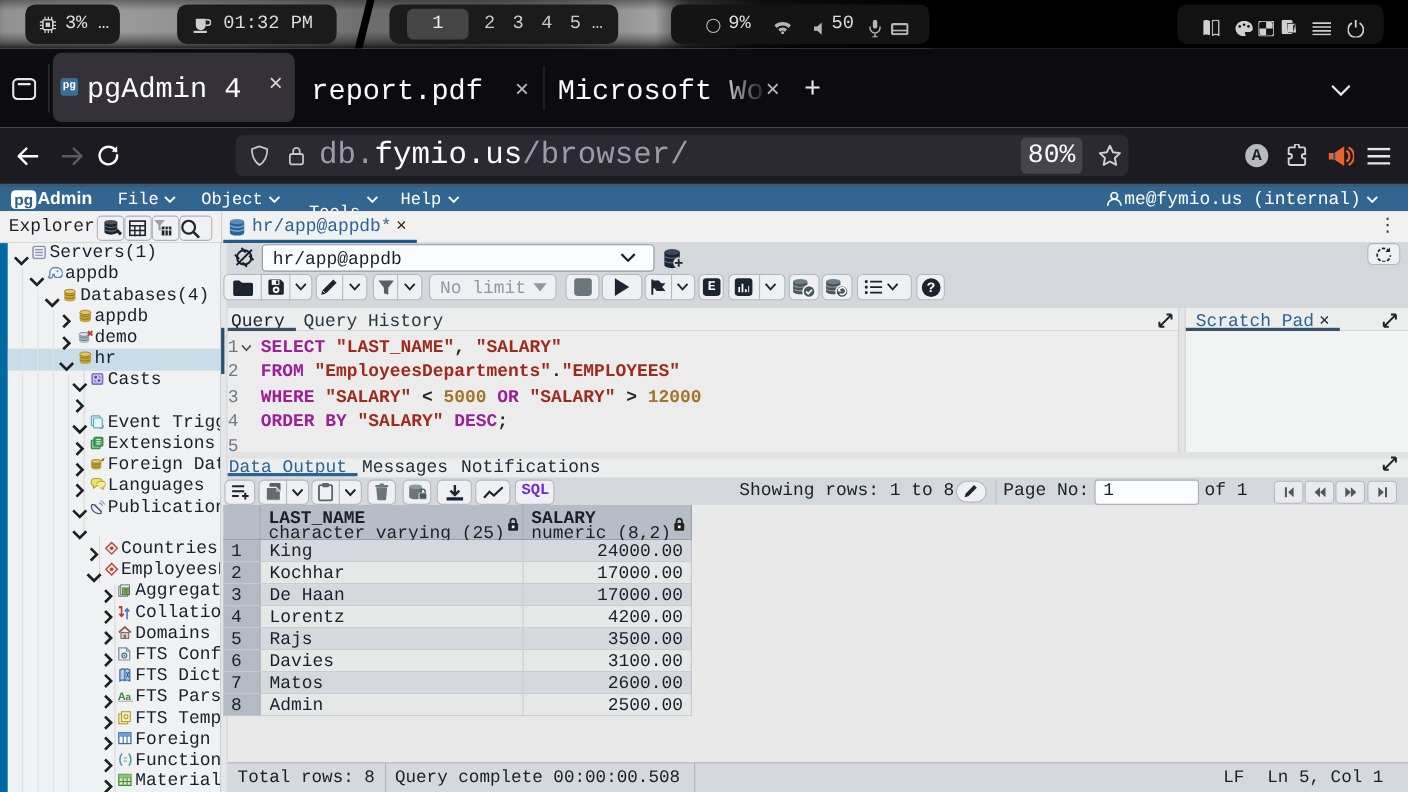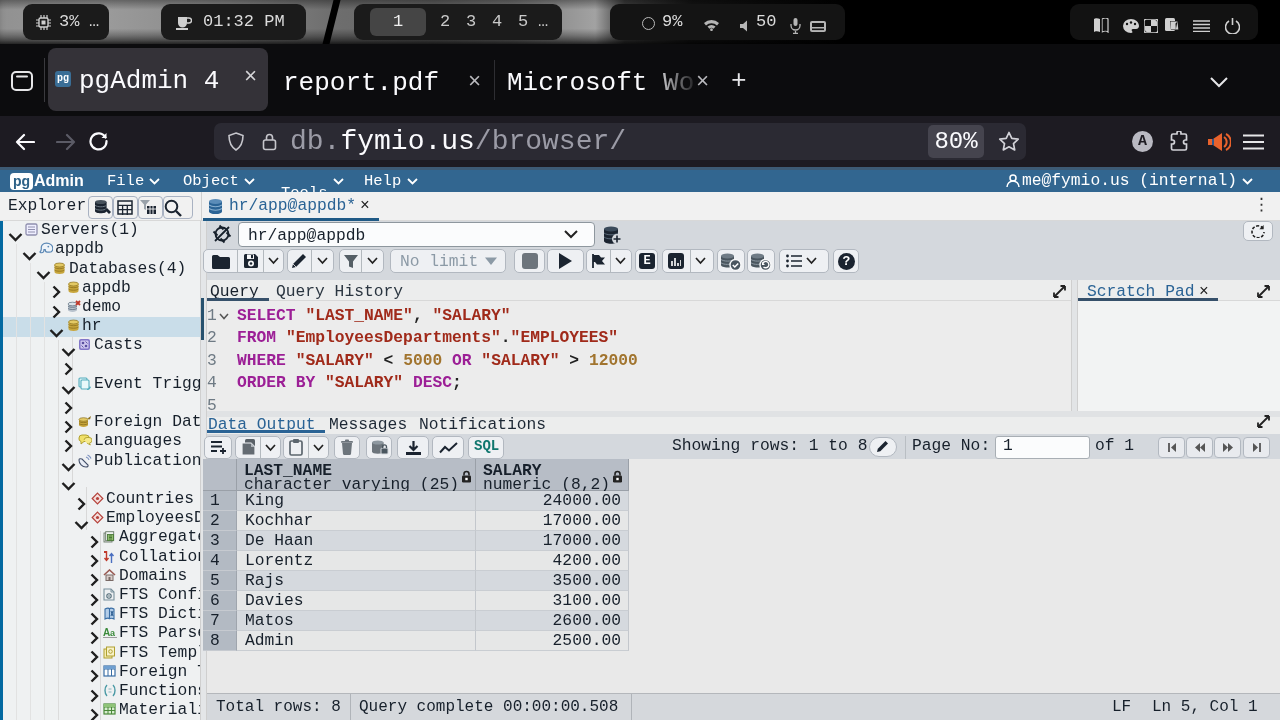--- a/index.html
+++ b/index.html
@@ -19,21 +19,21 @@
 .tabttl{font-size:26px;color:#fbfbfe;}
 #tabsep{position:absolute;left:44px;top:14px;width:1px;height:44px;background:#3a3a3e;}
 
 #urlbar{left:0;top:116px;width:1280px;height:67px;background:#1d1b22;}
 #urledge{left:0;top:167px;width:1280px;height:3px;background:#3d5a74;}
 #urlfield{position:absolute;left:214px;top:7px;width:812px;height:37px;background:#2b2a33;border-radius:7px;}
 
 #pghdr{left:0;top:170px;width:1280px;height:22px;background:#326690;color:#fff;font-size:15.5px;line-height:22px;}
 #subhdr{left:0;top:192px;width:1280px;height:29px;background:#f1f1f1;border-bottom:1px solid #d8d8d8;font-size:16.3px;color:#17202b;}
 
-#sidebar{left:0;top:221px;width:200px;height:499px;background:#eff1f2;overflow:hidden;font-size:16.3px;color:#17202b;border-left:3px solid #0369a1;}
+#sidebar{left:0;top:221px;width:200px;height:499px;background:#eff1f2;overflow:hidden;font-size:16.3px;color:#17202b;border-left:7px solid #0369a1;}
 #sidebar .trow{position:absolute;left:0;width:260px;height:20px;line-height:20px;white-space:pre;}
 #vdiv{left:200px;top:221px;width:7px;height:499px;background:#e4e6e8;border-left:1px solid #cfcfcf;border-right:1px solid #cfcfcf;}
 
 #main{left:207px;top:221px;width:1073px;height:499px;background:#e9e9e9;font-size:16.3px;color:#17202b;}
 
 .cell{position:absolute;height:20px;line-height:20px;overflow:hidden;white-space:pre;}
 
 #statusbar{left:207px;top:693px;width:1073px;height:27px;background:#d5d8dc;border-top:1px solid #b4b7bb;font-size:16px;line-height:26px;color:#17202b;}
 svg{display:block;}
 </style>
@@ -349,20 +349,28 @@
           <rect x="1" y="1" width="8" height="9" rx="1" fill="#d8f0f4" stroke="#56aebe" stroke-width="1.1"></rect>
           <rect x="3" y="3" width="8" height="9" rx="1" fill="#e8f8fa" stroke="#56aebe" stroke-width="1.1"></rect>
           <path d="M9 12.5c2 0 3-1 3-3" fill="none" stroke="#56aebe" stroke-width="1.2"></path>
           <path d="M13 10.5l-1.6-.8.3 1.8z" fill="#56aebe"></path>
         </svg></span>
 <span style="position:absolute;left:91px;top:0;">Event Triggers</span>
 </div>
 <svg width="15" height="9" viewBox="0 0 15 9" style="position:absolute;left:58px;top:165px;">
       <path d="M1.5 1l6 6 6-6" fill="none" stroke="#1f1f1f" stroke-width="2.4"></path>
     </svg>
+<div class="trow" style="top:172px;">
+<span style="position:absolute;left:75px;top:3px;"><svg width="13" height="13" viewBox="0 0 13 13">
+          <rect x="1" y="4" width="8" height="8" rx="1" fill="#7ec488" stroke="#2e7d3a" stroke-width="1"></rect>
+          <rect x="3.5" y="1.5" width="8" height="8" rx="1" fill="#4c9e5c" stroke="#2e7d3a" stroke-width="1"></rect>
+          <path d="M5.5 3.5h4M5.5 5.5h4M5.5 7.5h4" stroke="#d4ecd8" stroke-width="1"></path>
+        </svg></span>
+<span style="position:absolute;left:91px;top:0;">Extensions</span>
+</div>
 <svg width="9" height="14" viewBox="0 0 9 14" style="position:absolute;left:61px;top:180px;">
       <path d="M1.5 1.5l5.5 5.5-5.5 5.5" fill="none" stroke="#1f1f1f" stroke-width="2.4"></path>
     </svg>
 <div class="trow" style="top:191px;">
 <span style="position:absolute;left:75px;top:3px;"><svg width="14" height="13" viewBox="0 0 14 13">
           <path d="M1 4.5v5.5c0 1.1 2 1.9 4.5 1.9S10 11.1 10 10V4.5" fill="#c8a63c"></path>
           <path d="M1 6.5c.9.7 2.5 1.1 4.5 1.1S9.1 7.2 10 6.5M1 8.6c.9.7 2.5 1.1 4.5 1.1s3.6-.4 4.5-1.1" stroke="#8a6f1c" stroke-width="0.8" fill="none"></path>
           <ellipse cx="5.5" cy="4.5" rx="4.5" ry="1.8" fill="#e3c964" stroke="#8a6f1c" stroke-width="0.7"></ellipse>
           <path d="M9.5 3.5L13 1l-1 3.5" fill="#8a6f1c"></path>
         </svg></span>
@@ -726,21 +734,21 @@
       <rect x="10" y="9" width="7" height="6" rx="1" fill="#4a565f" stroke="#d4d8dd" stroke-width="1"></rect>
       <path d="M11.5 9V7.8a2 2 0 0 1 4 0V9" fill="none" stroke="#4a565f" stroke-width="1.3"></path>
     </svg>
 <svg width="17" height="16" viewBox="0 0 17 16" style="position:absolute;left:198px;top:219px;">
       <path d="M8.5 1v8M4.5 6l4 4 4-4" fill="none" stroke="#1b2430" stroke-width="2.2"></path>
       <path d="M1 13.5h15" stroke="#1b2430" stroke-width="3"></path>
     </svg>
 <svg width="19" height="12" viewBox="0 0 19 12" style="position:absolute;left:232px;top:221px;">
       <path d="M1 10.5L6 5l4 3.5L18 1" fill="none" stroke="#1b2430" stroke-width="2"></path>
     </svg>
-<span style="position:absolute;left:267px;top:217px;font-size:14px;font-weight:bold;color:#0f766e;">SQL</span>
+<span style="position:absolute;left:267px;top:217px;font-size:14px;font-weight:bold;color:#6d28d9;">SQL</span>
 <span style="position:absolute;left:465px;top:215px;">Showing rows: 1 to 8</span>
 <div style="position:absolute;left:662px;top:216px;width:28px;height:20px;background:#eef0f3;border:1px solid #b2b8c0;border-radius:10px;"></div>
 <svg width="13" height="13" viewBox="0 0 13 13" style="position:absolute;left:669px;top:219px;">
       <path d="M1 12l.8-3.2L9.5 1l2.5 2.5-7.7 7.7z" fill="#1b2430"></path>
     </svg>
 <div style="position:absolute;left:698px;top:215px;width:1px;height:23px;background:#b9bec3;"></div>
 <span style="position:absolute;left:705px;top:215px;">Page No:</span>
 <div style="position:absolute;left:788px;top:215px;width:95px;height:23px;background:#fbfcfd;border:1px solid #a8aeb4;border-radius:3px;"></div>
 <span style="position:absolute;left:796px;top:215px;">1</span>
 <span style="position:absolute;left:888px;top:215px;">of 1</span>

